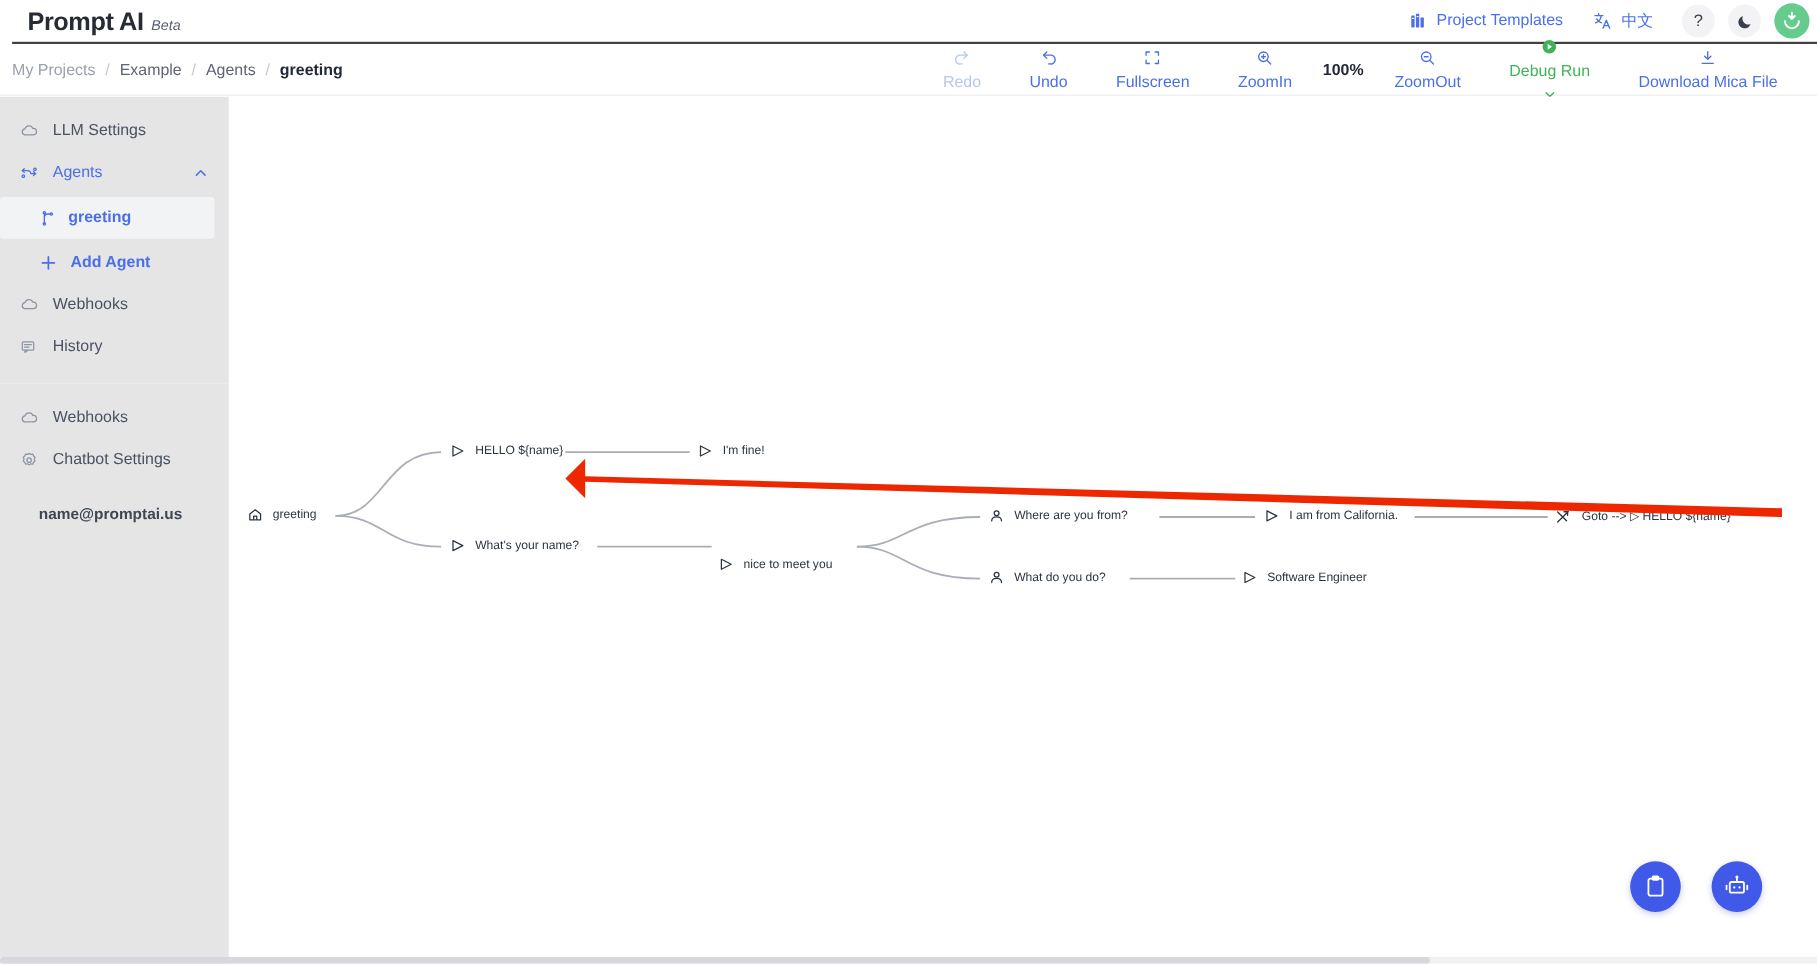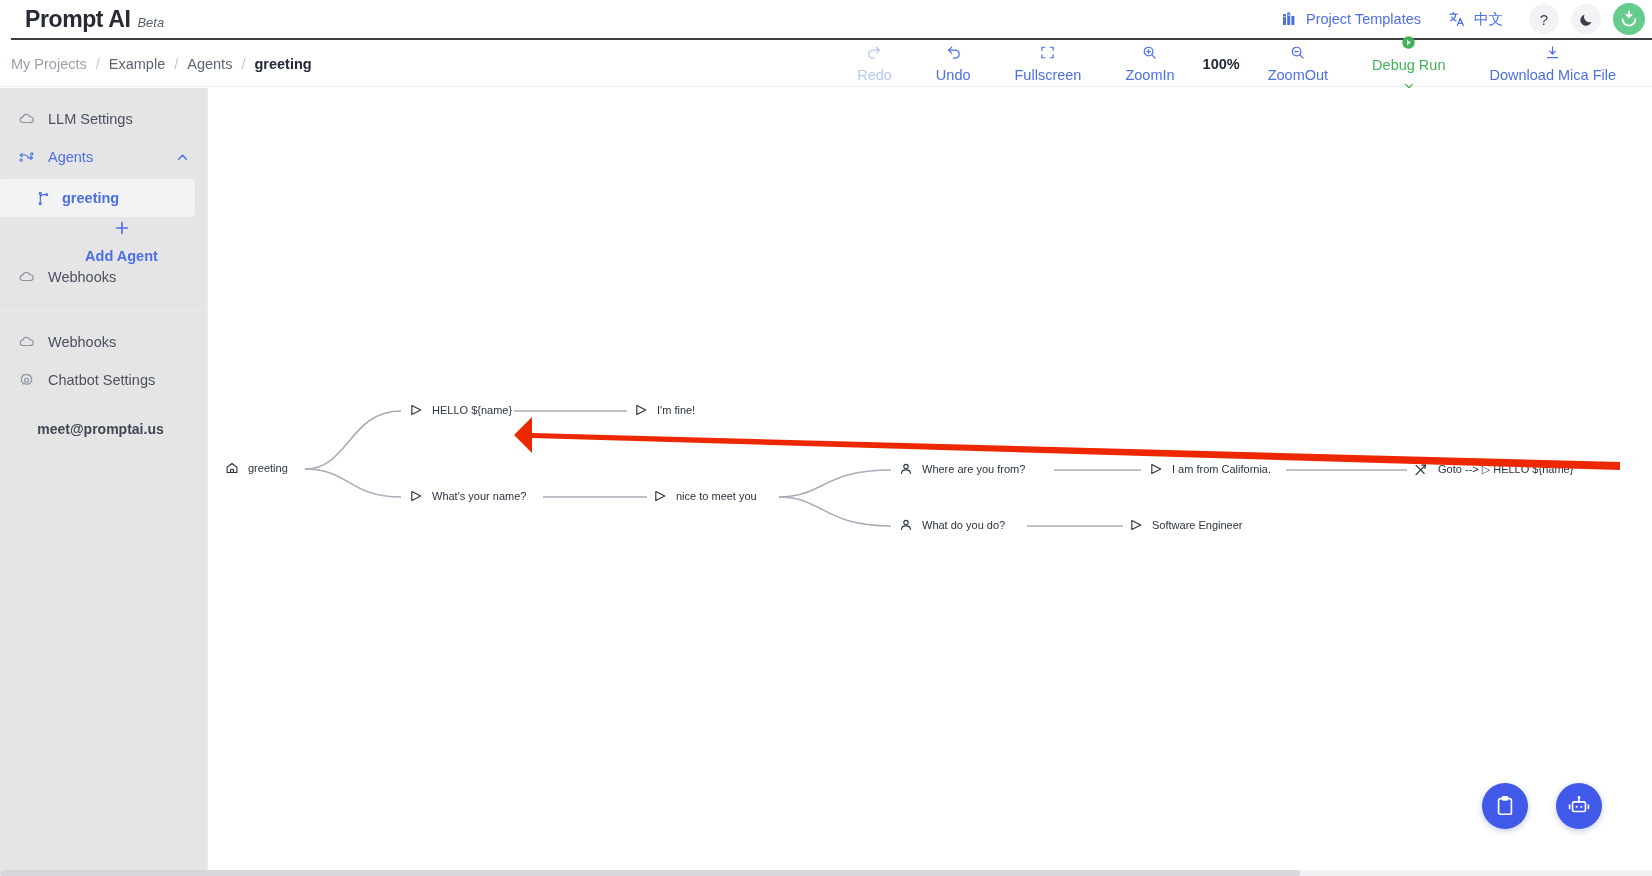--- a/index.html
+++ b/index.html
@@ -94,21 +94,21 @@
   .nav-sub {
     display: flex; align-items: center; gap: 11px;
     height: 38px; margin: 3px 12px 3px 0; padding-left: 36px;
     font-size: 14.5px; color: #4b6fe8; font-weight: 600;
     background: #f2f3f5; border-radius: 3px; cursor: pointer;
   }
   .nav-sub .ico { color: #4b6fe8; display:flex; }
   .nav-add {
     display: flex; align-items: center; gap: 12px;
     height: 38px; padding-left: 36px; font-size: 14.5px; color: #4b6fe8;
-    font-weight: 600; cursor: pointer; flex-direction: column;
+    font-weight: 600; cursor: pointer;
   }
   .nav-divider { height: 1px; background: #ececf0; margin: 14px 0 12px 0; }
   .sidebar-email {
     margin-top: 22px; text-align: center; font-size: 14px;
     font-weight: 700; color: #3f4654; padding-right: 6px;
   }
 
   
   .canvas {
     position: absolute; left: 209px; top: 88px;
@@ -336,20 +336,29 @@
 
   <div class="nav-item">
     <span class="ico">
       <svg width="17" height="17" viewBox="0 0 18 18" fill="none" stroke="currentColor" stroke-width="1.2" stroke-linejoin="round">
         <path d="M4.6 12.2a2.9 2.9 0 0 1 .4-5.7 4 4 0 0 1 7.6-.4 2.9 2.9 0 0 1 .8 6.1z"></path>
       </svg>
     </span>
     <span>Webhooks</span>
   </div>
 
+  <div class="nav-item">
+    <span class="ico">
+      <svg width="17" height="17" viewBox="0 0 18 18" fill="none" stroke="currentColor" stroke-width="1.2" stroke-linecap="round" stroke-linejoin="round">
+        <rect x="2.4" y="4" width="11" height="8" rx="1.2"></rect>
+        <path d="M4.6 6.6h6.6M4.6 9h4.2M5 12v2.2L7.6 12"></path>
+      </svg>
+    </span>
+    <span>History</span>
+  </div>
 
   <div class="nav-divider"></div>
 
   <div class="nav-item">
     <span class="ico">
       <svg width="17" height="17" viewBox="0 0 18 18" fill="none" stroke="currentColor" stroke-width="1.2" stroke-linejoin="round">
         <path d="M4.6 12.2a2.9 2.9 0 0 1 .4-5.7 4 4 0 0 1 7.6-.4 2.9 2.9 0 0 1 .8 6.1z"></path>
       </svg>
     </span>
     <span>Webhooks</span>
@@ -359,21 +368,21 @@
     <span class="ico">
       <svg width="17" height="17" viewBox="0 0 18 18" fill="none" stroke="currentColor" stroke-width="1.2" stroke-linejoin="round">
         <path d="M9 2.3l1.7 1 1.9-.3.6 1.8 1.5 1.2-.8 1.8.8 1.8-1.5 1.2-.6 1.8-1.9-.3-1.7 1-1.7-1-1.9.3-.6-1.8-1.5-1.2.8-1.8-.8-1.8 1.5-1.2.6-1.8 1.9.3z"></path>
         <circle cx="9" cy="8.8" r="2.1"></circle>
       </svg>
     </span>
     <span>Chatbot Settings</span>
   </div>
 
 
-  <div class="sidebar-email">meet@promptai.us</div>
+  <div class="sidebar-email">name@promptai.us</div>
 </div>
 
 <div class="canvas">
 
   <svg class="flow-svg" width="1443" height="788">
     <g fill="none" stroke="#a8adb8" stroke-width="1.6">
 
       <path d="M96 381 C140 381 140 323 192 323"></path>
 
       <path d="M96 381 C140 381 140 409 192 409"></path>
@@ -423,21 +432,21 @@
 
   <div class="node" style="left:200px; top:401px;">
     <span class="nico">
       <svg width="14" height="14" viewBox="0 0 16 16" fill="none" stroke="currentColor" stroke-width="1.3" stroke-linejoin="round">
         <path d="M3.2 2.8L13.4 8 3.2 13.2z"></path>
       </svg>
     </span>
     <span>What's your name?</span>
   </div>
 
-  <div class="node" style="left:444px; top:401px;">
+  <div class="node" style="left:444px; top:418px;">
     <span class="nico">
       <svg width="14" height="14" viewBox="0 0 16 16" fill="none" stroke="currentColor" stroke-width="1.3" stroke-linejoin="round">
         <path d="M3.2 2.8L13.4 8 3.2 13.2z"></path>
       </svg>
     </span>
     <span>nice to meet you</span>
   </div>
 
   <div class="node" style="left:690px; top:374px;">
     <span class="nico">

